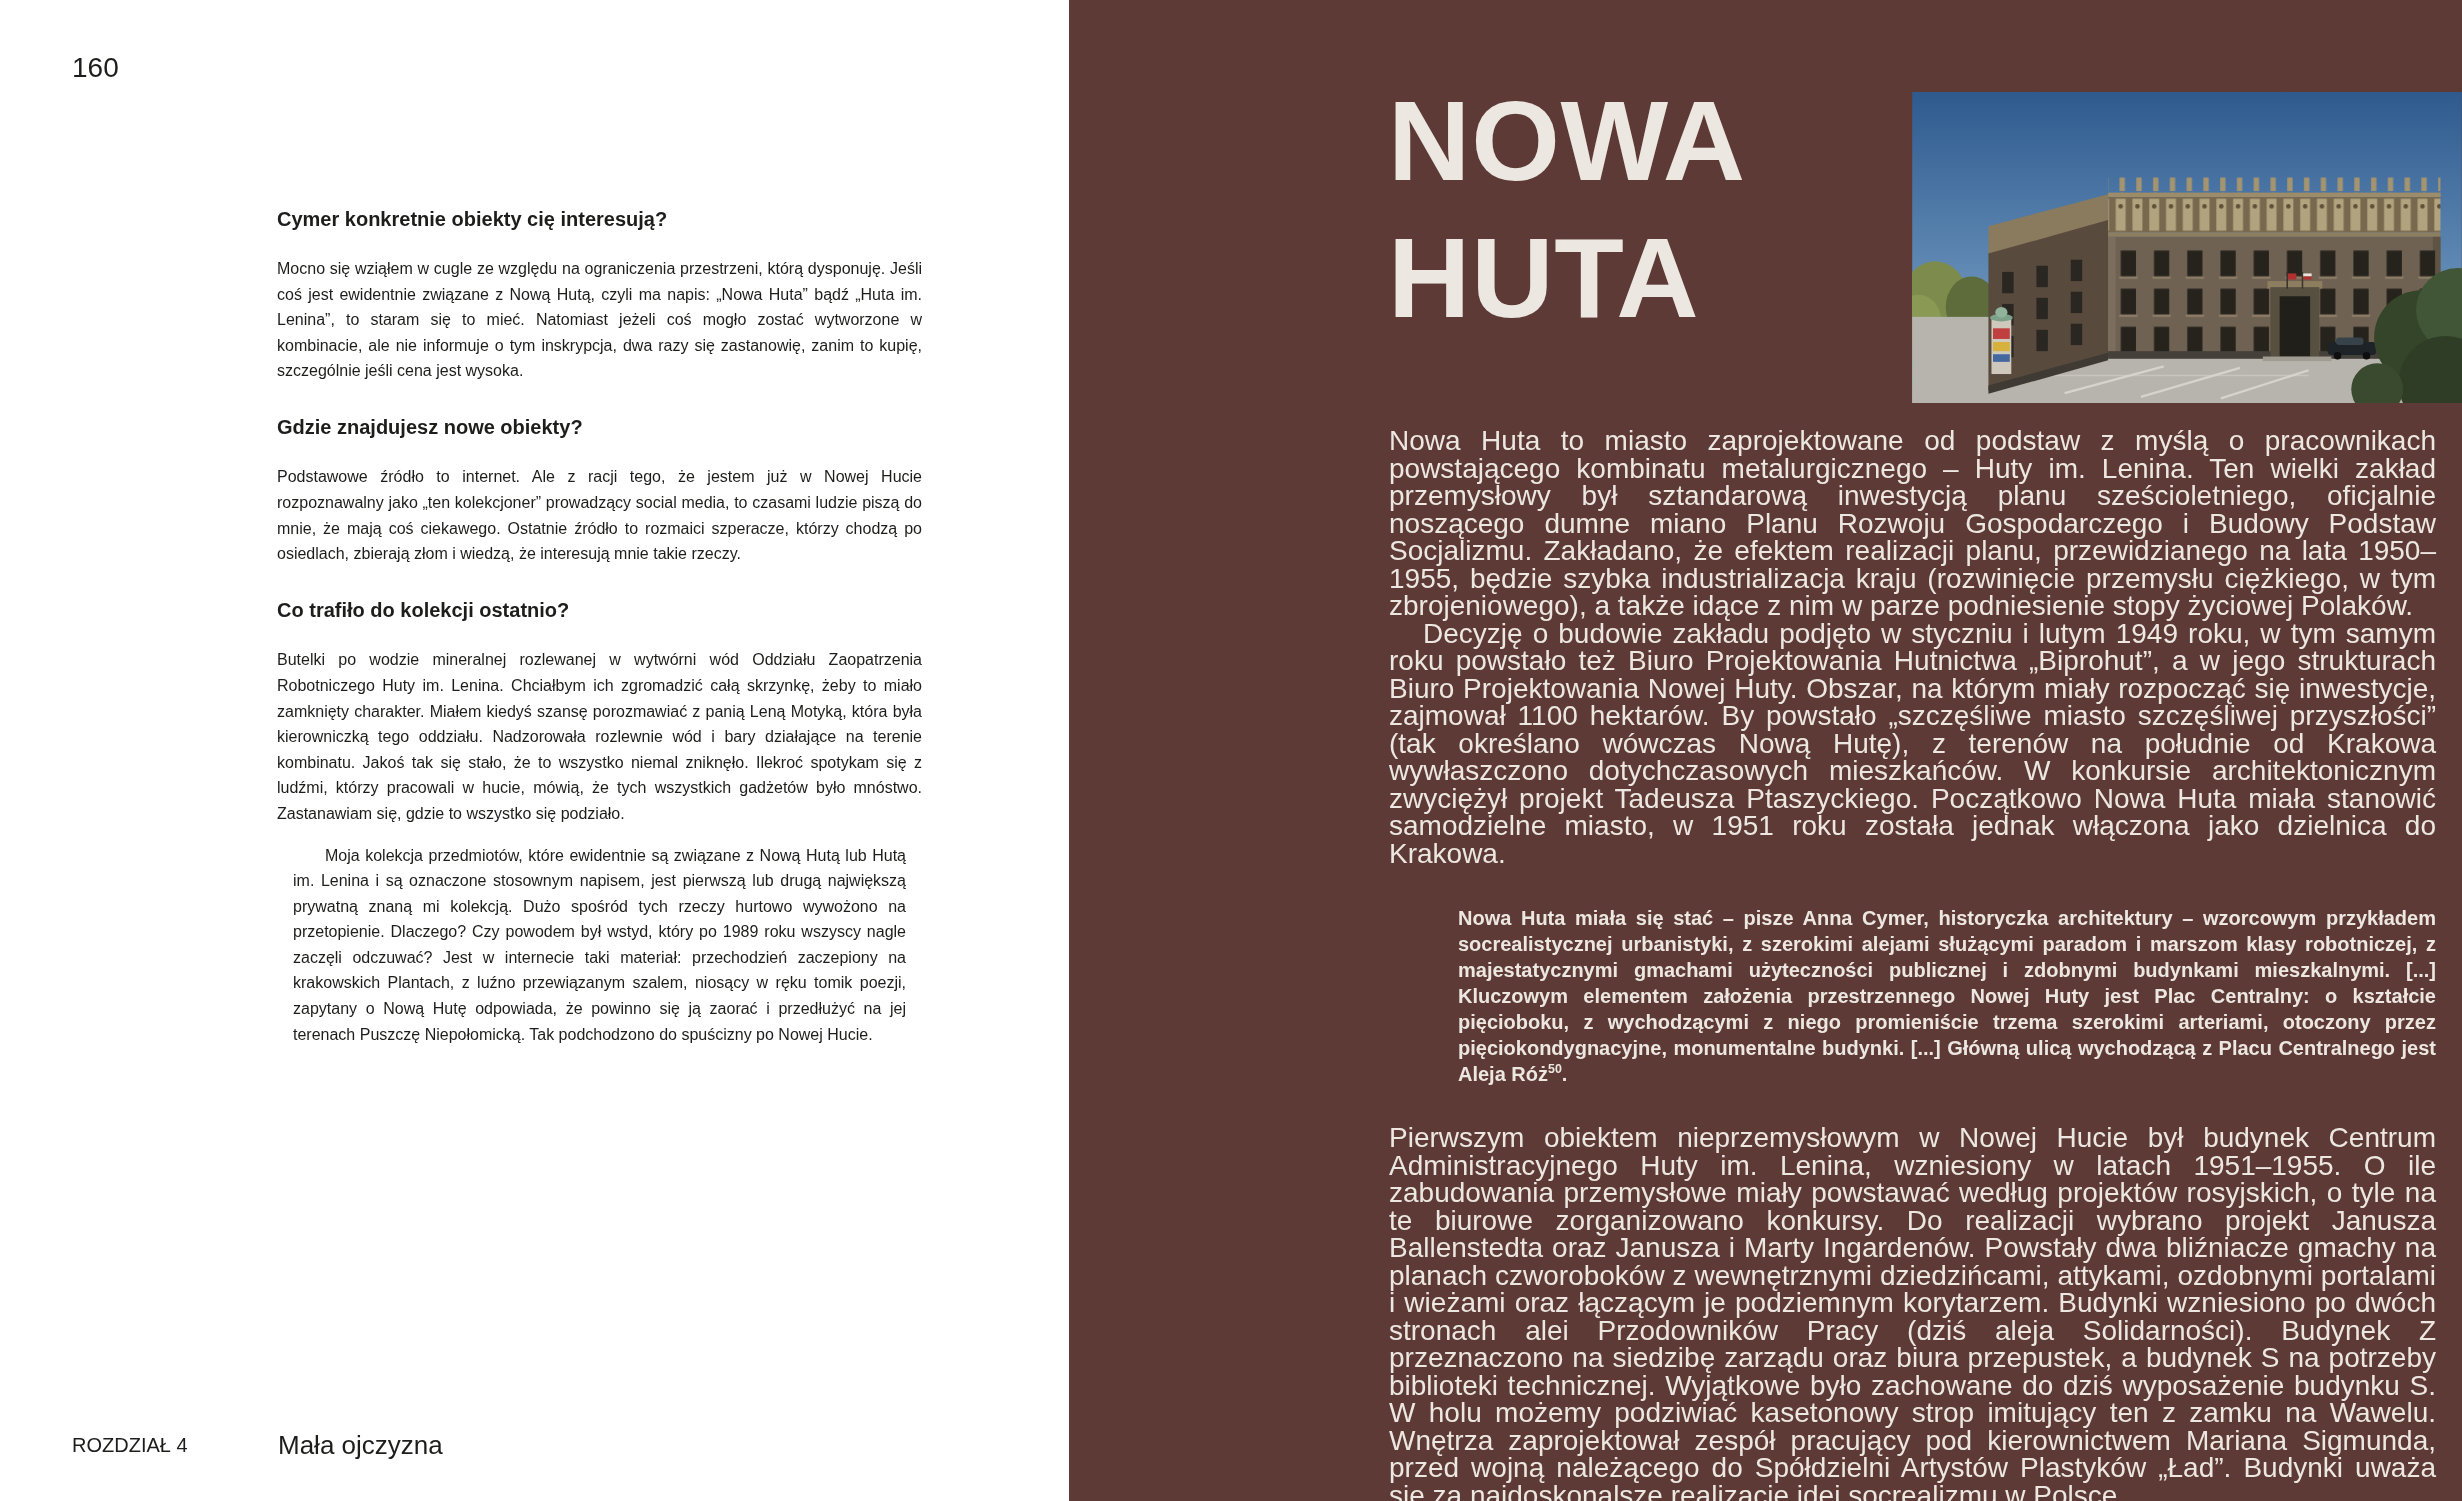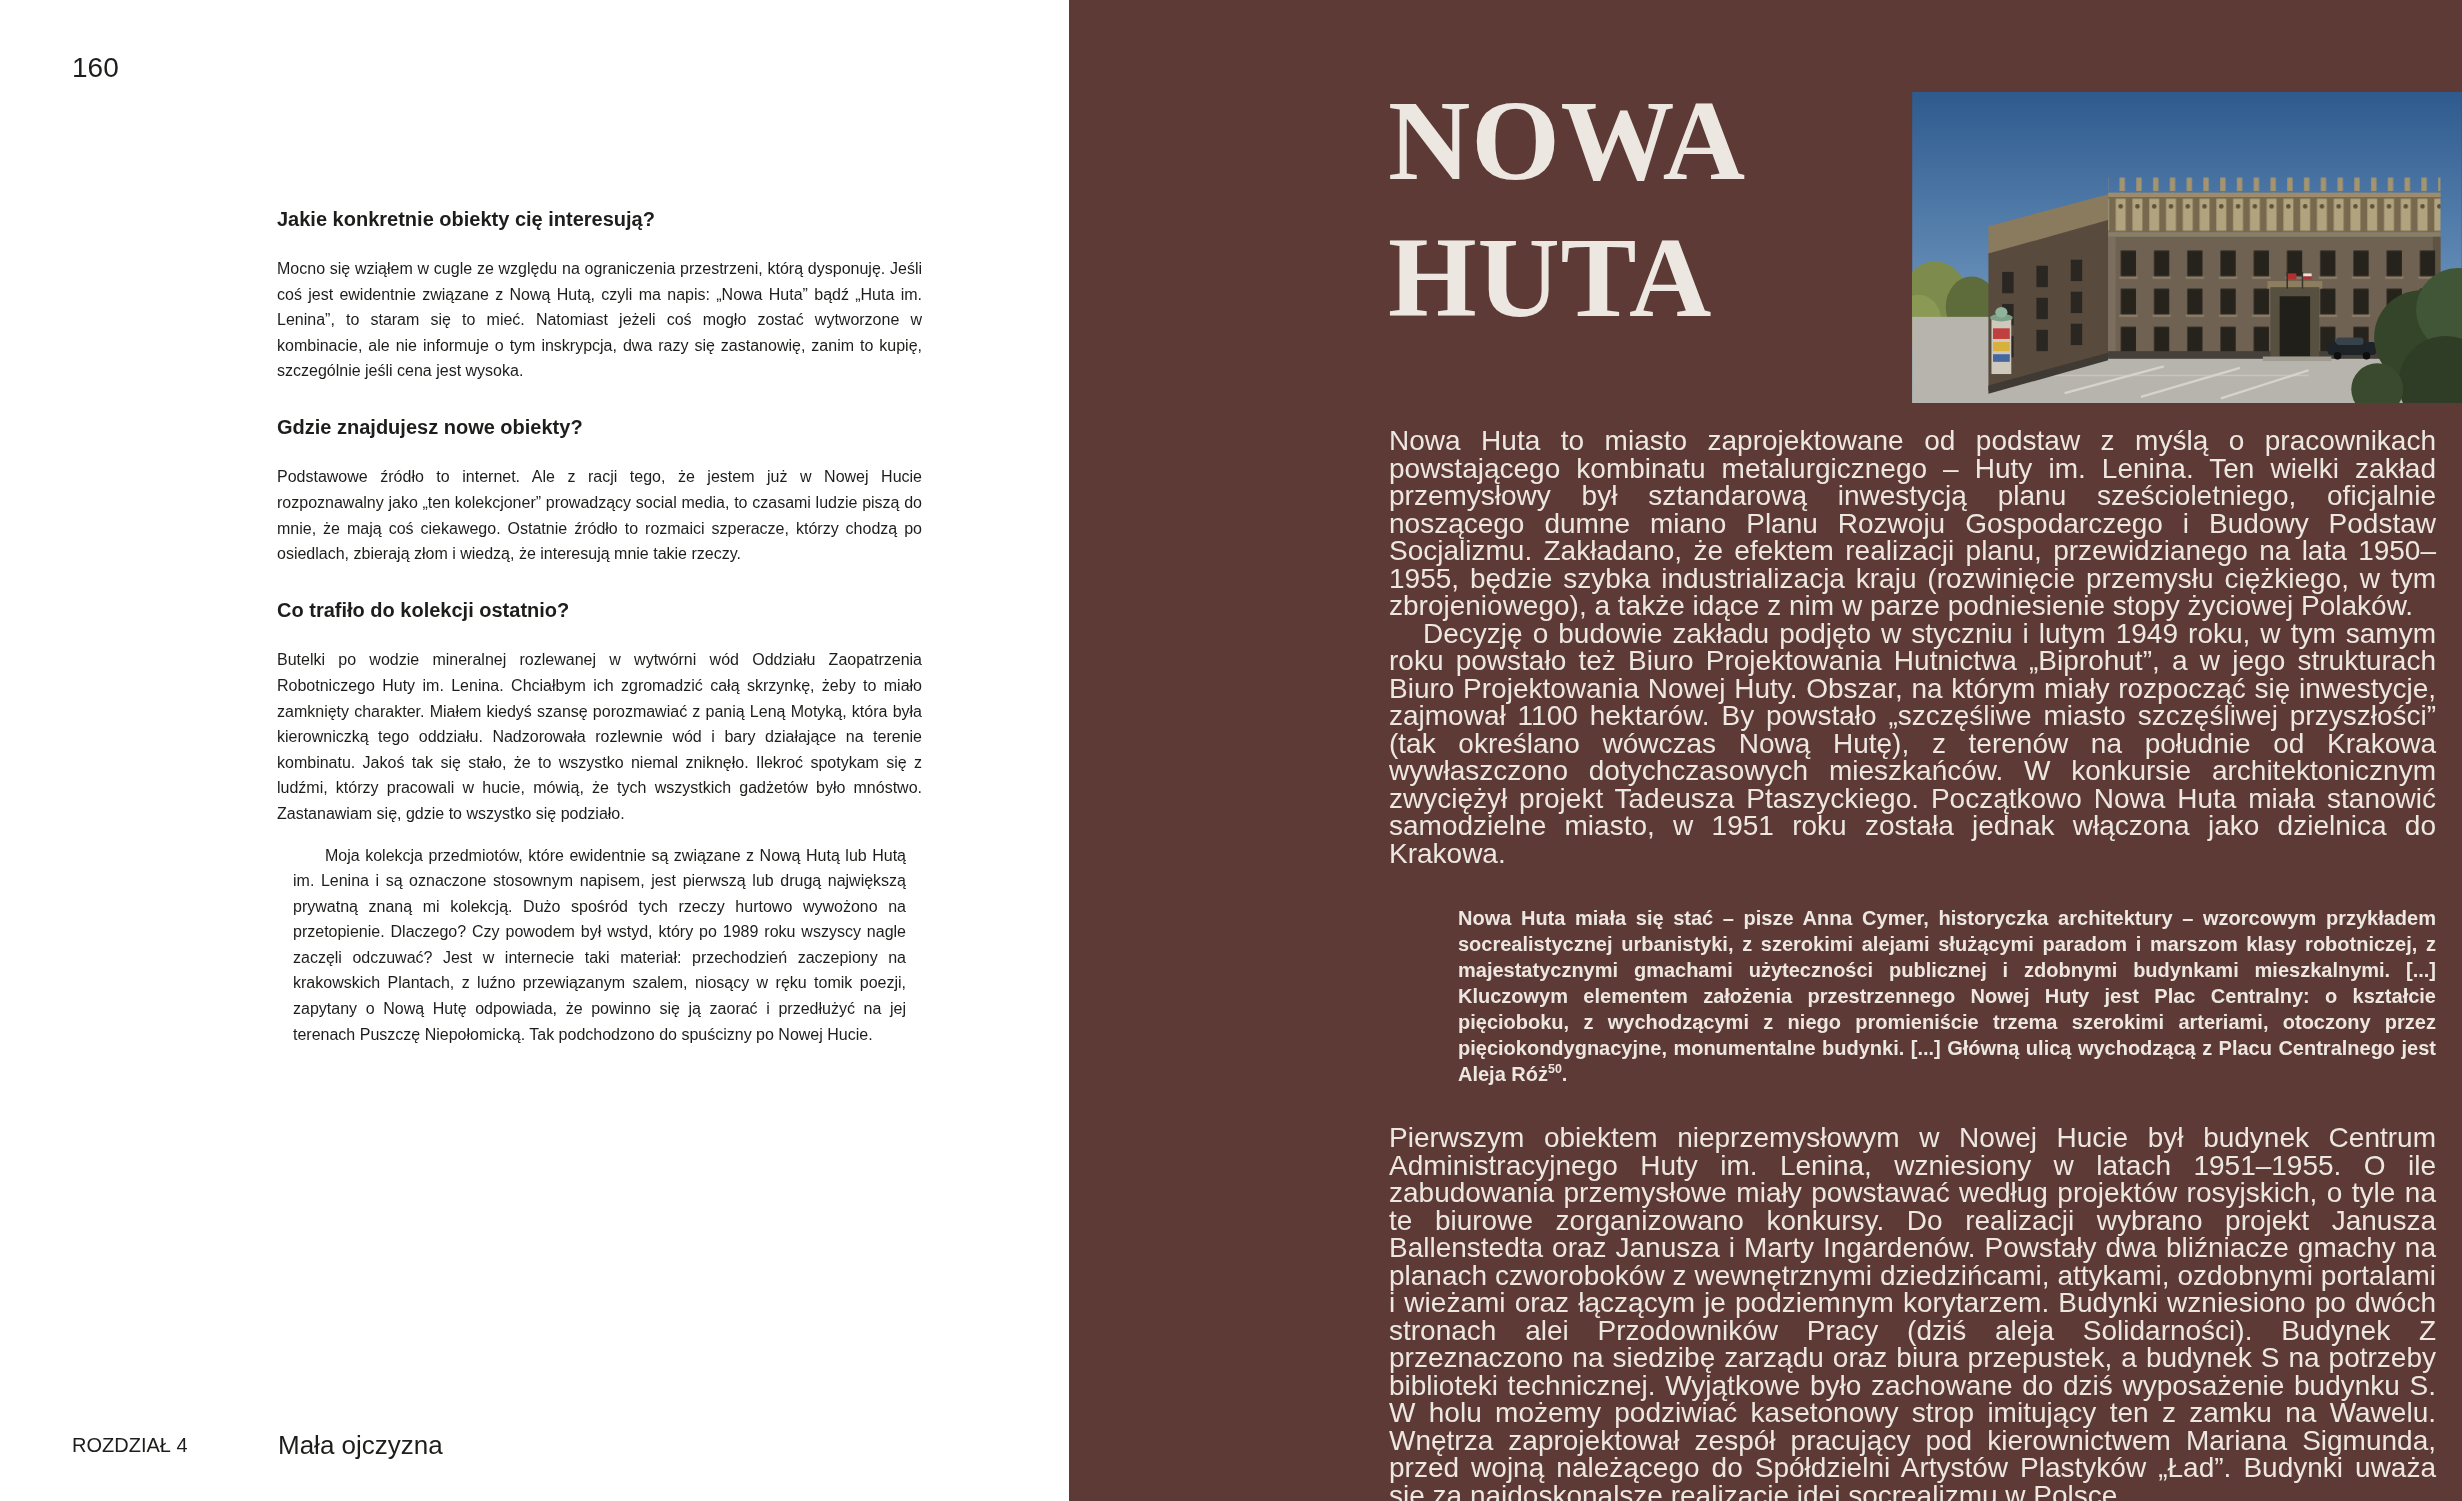--- a/index.html
+++ b/index.html
@@ -46,21 +46,21 @@
 
   
   .page-right {
     position:absolute; left:1069px; top:0; width:1393px; height:1502px;
     background:var(--brown,#5d3a36);
     color:var(--cream,#ede7e1);
   }
   .chapter-title {
     position:absolute; left:319px; top:72px;
     font-size:114px; line-height:137px; font-weight:bold;
-    letter-spacing:0.8px; color:var(--cream,#ede7e1);font-family:Liberation Serif, serif;
+    letter-spacing:0.8px; color:var(--cream,#ede7e1);
   }
   .photo {
     position:absolute; left:843px; top:92px; width:550px; height:311px;
     display:block;
   }
   .pr-body {
     position:absolute; left:320px; top:427px; width:1047px;
   }
   .pr-body p.bodytext {
     font-size:28px; line-height:27.5px; text-align:justify; margin:0;
@@ -76,21 +76,21 @@
   .quote sup { font-size:0.62em; line-height:0; }
 </style>
 </head>
 <body>
 
 <section class="page-left">
   <div class="folio">160</div>
 
   <div class="interview">
     <div>
-      <h2 class="question">Jakie konkretnie obiekty cię interesują?</h2>
+      <h2 class="question">Cymer konkretnie obiekty cię interesują?</h2>
       <p class="answer">Mocno się wziąłem w cugle ze względu na ograniczenia przestrzeni, którą dysponuję. Jeśli coś jest ewidentnie związane z Nową Hutą, czyli ma napis: „Nowa Huta” bądź „Huta im. Lenina”, to staram się to mieć. Natomiast jeżeli coś mogło zostać wytworzone w kombinacie, ale nie informuje o tym inskrypcja, dwa razy się zastanowię, zanim to kupię, szczególnie jeśli cena jest wysoka.</p>
     </div>
     <div>
       <h2 class="question">Gdzie znajdujesz nowe obiekty?</h2>
       <p class="answer">Podstawowe źródło to internet. Ale z racji tego, że jestem już w Nowej Hucie rozpoznawalny jako „ten kolekcjoner” prowadzący social media, to czasami ludzie piszą do mnie, że mają coś ciekawego. Ostatnie źródło to rozmaici szperacze, którzy chodzą po osiedlach, zbierają złom i wiedzą, że interesują mnie takie rzeczy.</p>
     </div>
     <div>
       <h2 class="question">Co trafiło do kolekcji ostatnio?</h2>
       <p class="answer flush">Butelki po wodzie mineralnej rozlewanej w wytwórni wód Oddziału Zaopatrzenia Robotniczego Huty im. Lenina. Chciałbym ich zgromadzić całą skrzynkę, żeby to miało zamknięty charakter. Miałem kiedyś szansę porozmawiać z panią Leną Motyką, która była kierowniczką tego oddziału. Nadzorowała rozlewnie wód i bary działające na terenie kombinatu. Jakoś tak się stało, że to wszystko niemal zniknęło. Ilekroć spotykam się z ludźmi, którzy pracowali w hucie, mówią, że tych wszystkich gadżetów było mnóstwo. Zastanawiam się, gdzie to wszystko się podziało.</p>
       <p class="answer cont">Moja kolekcja przedmiotów, które ewidentnie są związane z Nową Hutą lub Hutą im. Lenina i są oznaczone stosownym napisem, jest pierwszą lub drugą największą prywatną znaną mi kolekcją. Dużo spośród tych rzeczy hurtowo wywożono na przetopienie. Dlaczego? Czy powodem był wstyd, który po 1989 roku wszyscy nagle zaczęli odczuwać? Jest w internecie taki materiał: przechodzień zaczepiony na krakowskich Plantach, z luźno przewiązanym szalem, niosący w ręku tomik poezji, zapytany o Nową Hutę odpowiada, że powinno się ją zaorać i przedłużyć na jej terenach Puszczę Niepołomicką. Tak podchodzono do spuścizny po Nowej Hucie.</p>

